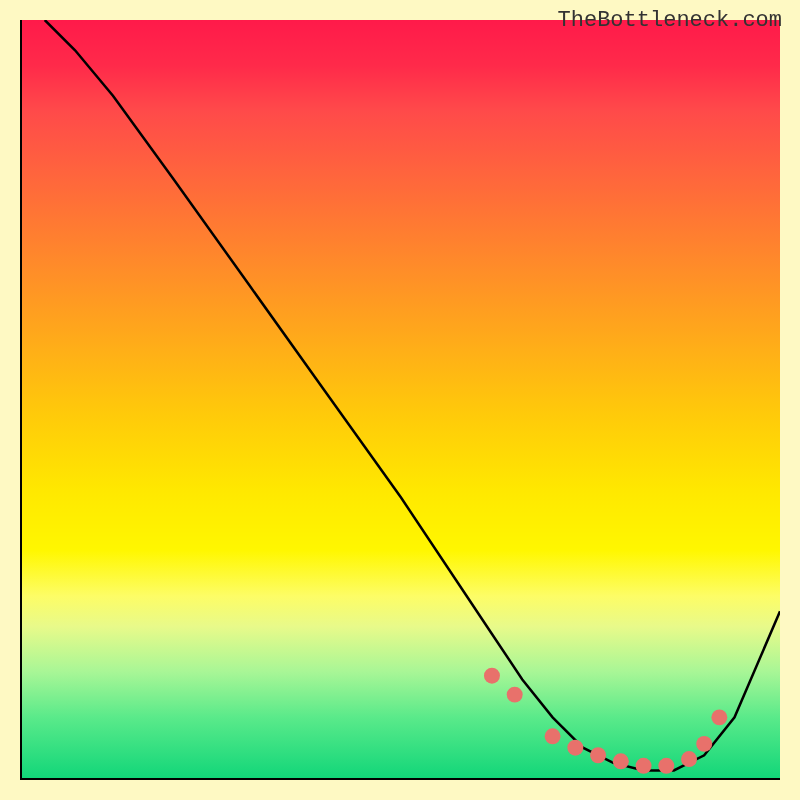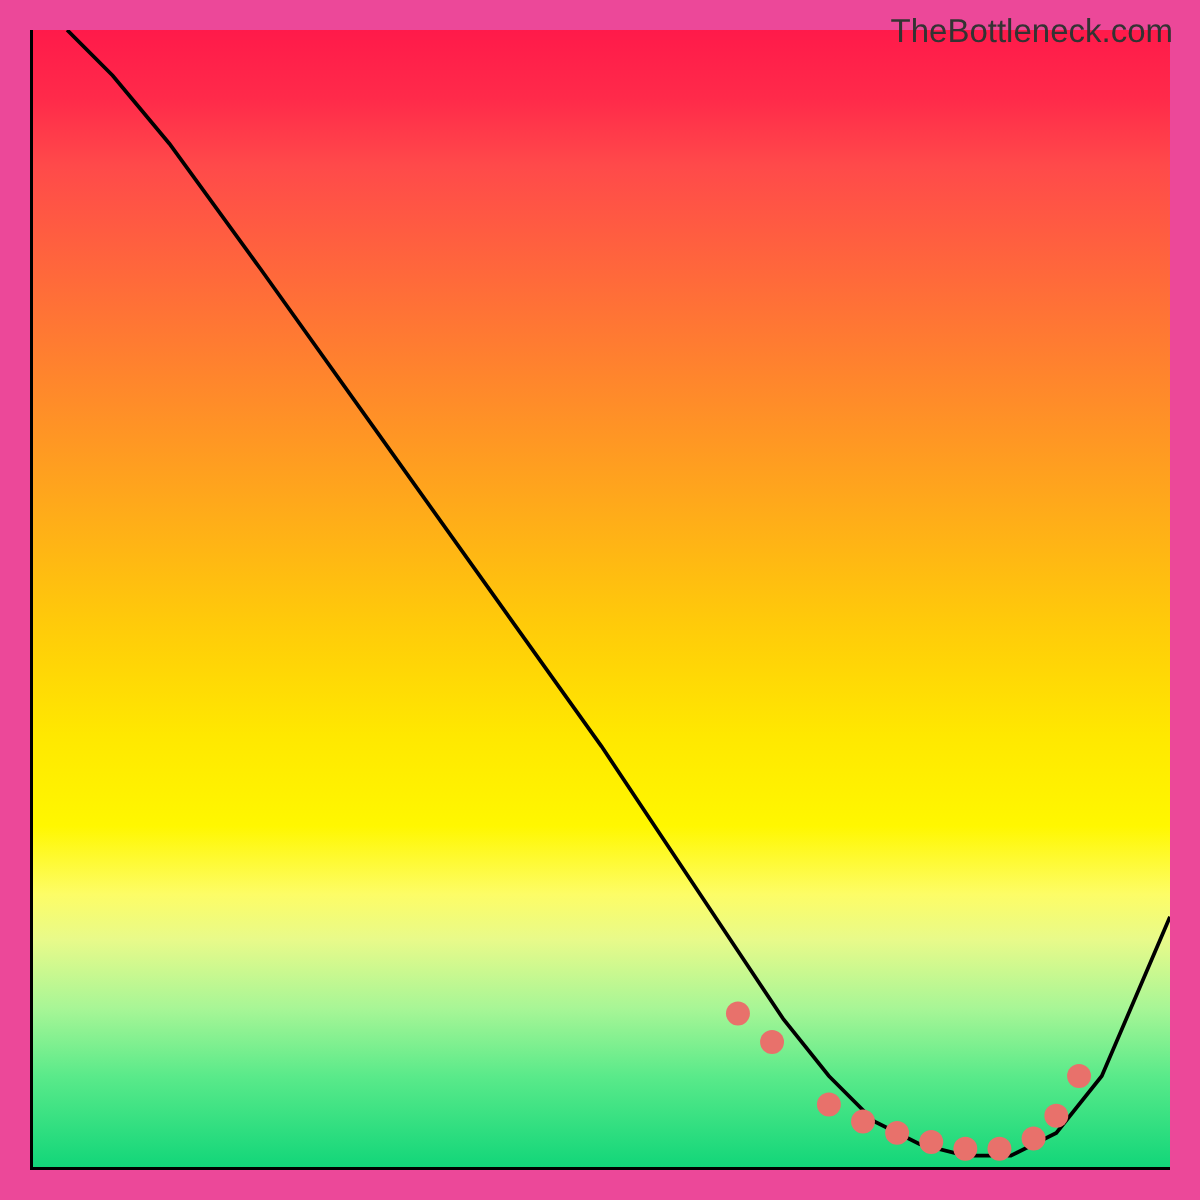--- a/index.html
+++ b/index.html
@@ -1,21 +1,22 @@
 <!DOCTYPE html>
 <html><head>
 <meta charset="utf-8">
 <style>
   * { margin: 0; padding: 0; box-sizing: border-box; }
   body { width: 800px; height: 800px; position: relative; overflow: hidden; font-family: Arial, sans-serif; }
   .chart-container {
     width: 800px;
     height: 800px;
     position: relative;
-    background: #ec4899;
+    background: #fef9c3;
+    font-family: Liberation Mono, monospace;
   }
   .plot-area {
     position: absolute;
     left: 20px;
     top: 20px;
     width: 760px;
     height: 760px;
     border: 2px solid #000;
     border-top: none;
     border-right: none;

